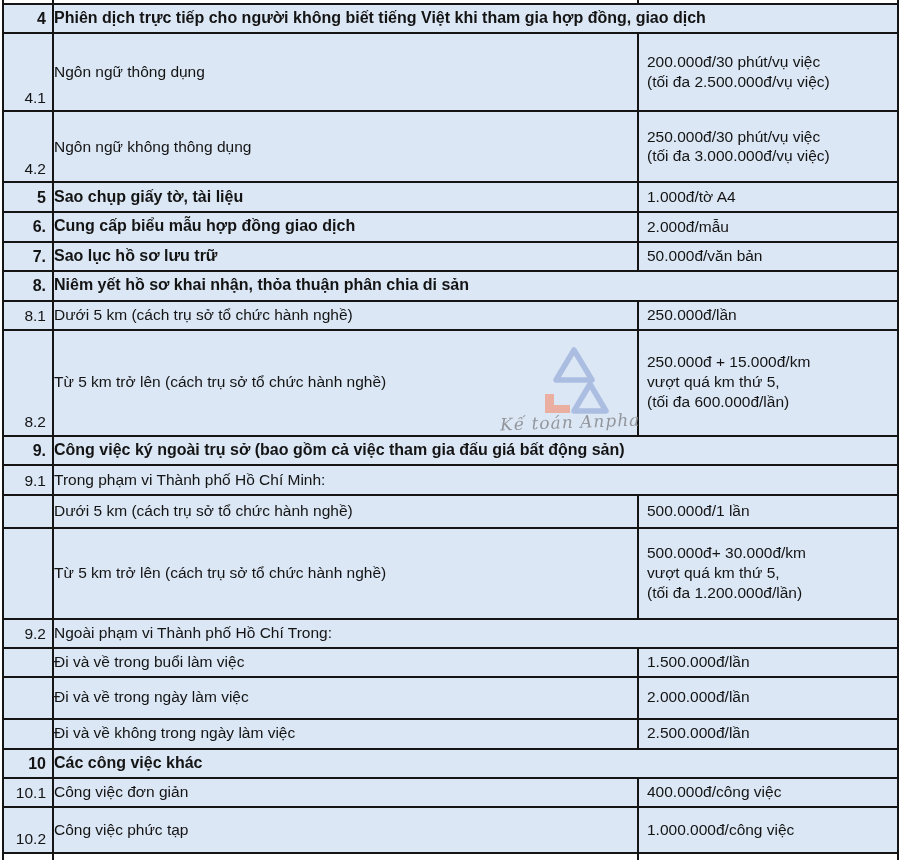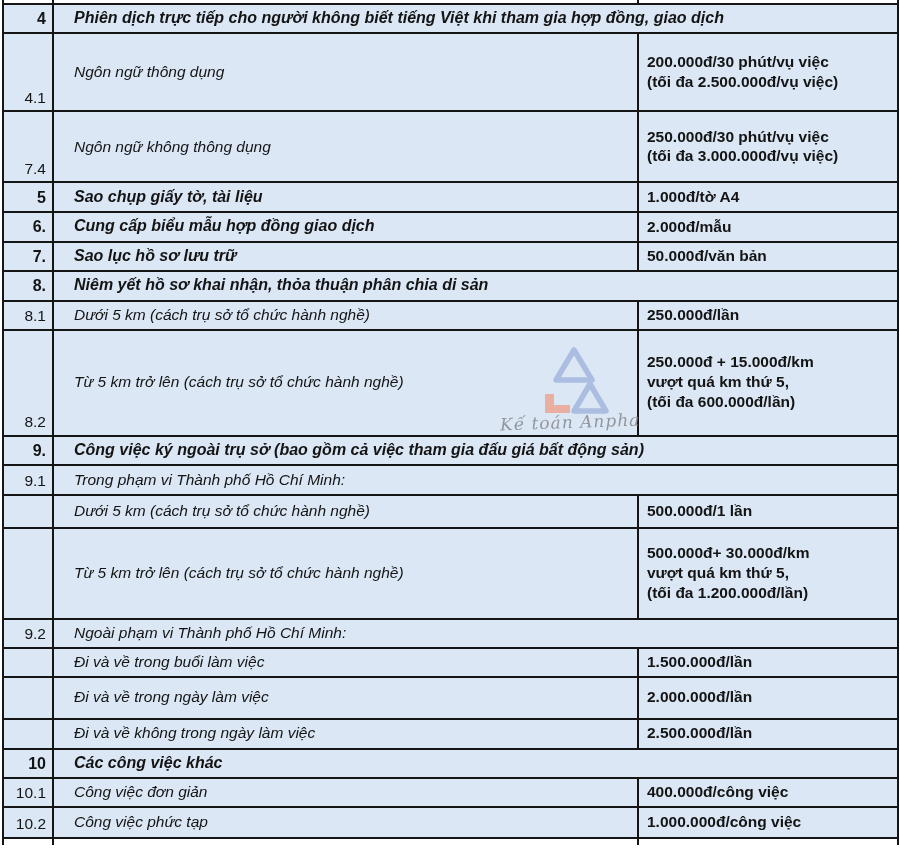--- a/index.html
+++ b/index.html
@@ -26,28 +26,26 @@
     overflow: hidden;
   }
   td.no {
     text-align: right;
     vertical-align: bottom;
     padding: 2px 6px 3px 2px;
     font-size: 15px;
   }
   td.desc {
     vertical-align: middle;
-    padding: 3px 8px 4px 20px;
-    font-style: italic;
+    padding: 3px 8px 4px 0;
   }
   td.price {
     vertical-align: middle;
     padding: 3px 5px 4px 8px;
     white-space: pre-line;
-    font-weight: bold;
   }
   .b { font-weight: bold; font-size: 16px !important; }
   tr.partial td {
     background: #ffffff;
     height: 3px;
     padding: 0;
   }
   tr.partial-top td { border-top: none; }
   tr.partial-bot td { border-bottom: none; height: 6px; }
   col.c-no { width: 50px; }
@@ -99,21 +97,21 @@
       </tr>
 
       <tr style="height:78px">
         <td class="no">4.1</td>
         <td class="desc">Ngôn ngữ thông dụng</td>
         <td class="price">200.000đ/30 phút/vụ việc
 (tối đa 2.500.000đ/vụ việc)</td>
       </tr>
 
       <tr style="height:71px">
-        <td class="no">7.4</td>
+        <td class="no">4.2</td>
         <td class="desc">Ngôn ngữ không thông dụng</td>
         <td class="price">250.000đ/30 phút/vụ việc
 (tối đa 3.000.000đ/vụ việc)</td>
       </tr>
 
       <tr style="height:30px">
         <td class="no b">5</td>
         <td class="desc b">Sao chụp giấy tờ, tài liệu</td>
         <td class="price">1.000đ/tờ A4</td>
       </tr>
@@ -168,21 +166,21 @@
       <tr style="height:91px">
         <td class="no"></td>
         <td class="desc">Từ 5 km trở lên (cách trụ sở tổ chức hành nghề)</td>
         <td class="price">500.000đ+ 30.000đ/km
 vượt quá km thứ 5,
 (tối đa 1.200.000đ/lần)</td>
       </tr>
 
       <tr style="height:24px">
         <td class="no">9.2</td>
-        <td class="desc" colspan="2">Ngoài phạm vi Thành phố Hồ Chí Minh:</td>
+        <td class="desc" colspan="2">Ngoài phạm vi Thành phố Hồ Chí Trong:</td>
       </tr>
 
       <tr style="height:15px">
         <td class="no"></td>
         <td class="desc">Đi và về trong buổi làm việc</td>
         <td class="price">1.500.000đ/lần</td>
       </tr>
 
       <tr style="height:42px">
         <td class="no"></td>
@@ -200,21 +198,21 @@
         <td class="no b">10</td>
         <td class="desc b" colspan="2">Các công việc khác</td>
       </tr>
 
       <tr style="height:21px">
         <td class="no">10.1</td>
         <td class="desc">Công việc đơn giản</td>
         <td class="price">400.000đ/công việc</td>
       </tr>
 
-      <tr style="height:31px">
+      <tr style="height:46px">
         <td class="no">10.2</td>
         <td class="desc">Công việc phức tạp</td>
         <td class="price">1.000.000đ/công việc</td>
       </tr>
 
       <tr class="partial partial-bot">
         <td></td>
         <td></td>
         <td></td>
       </tr>

